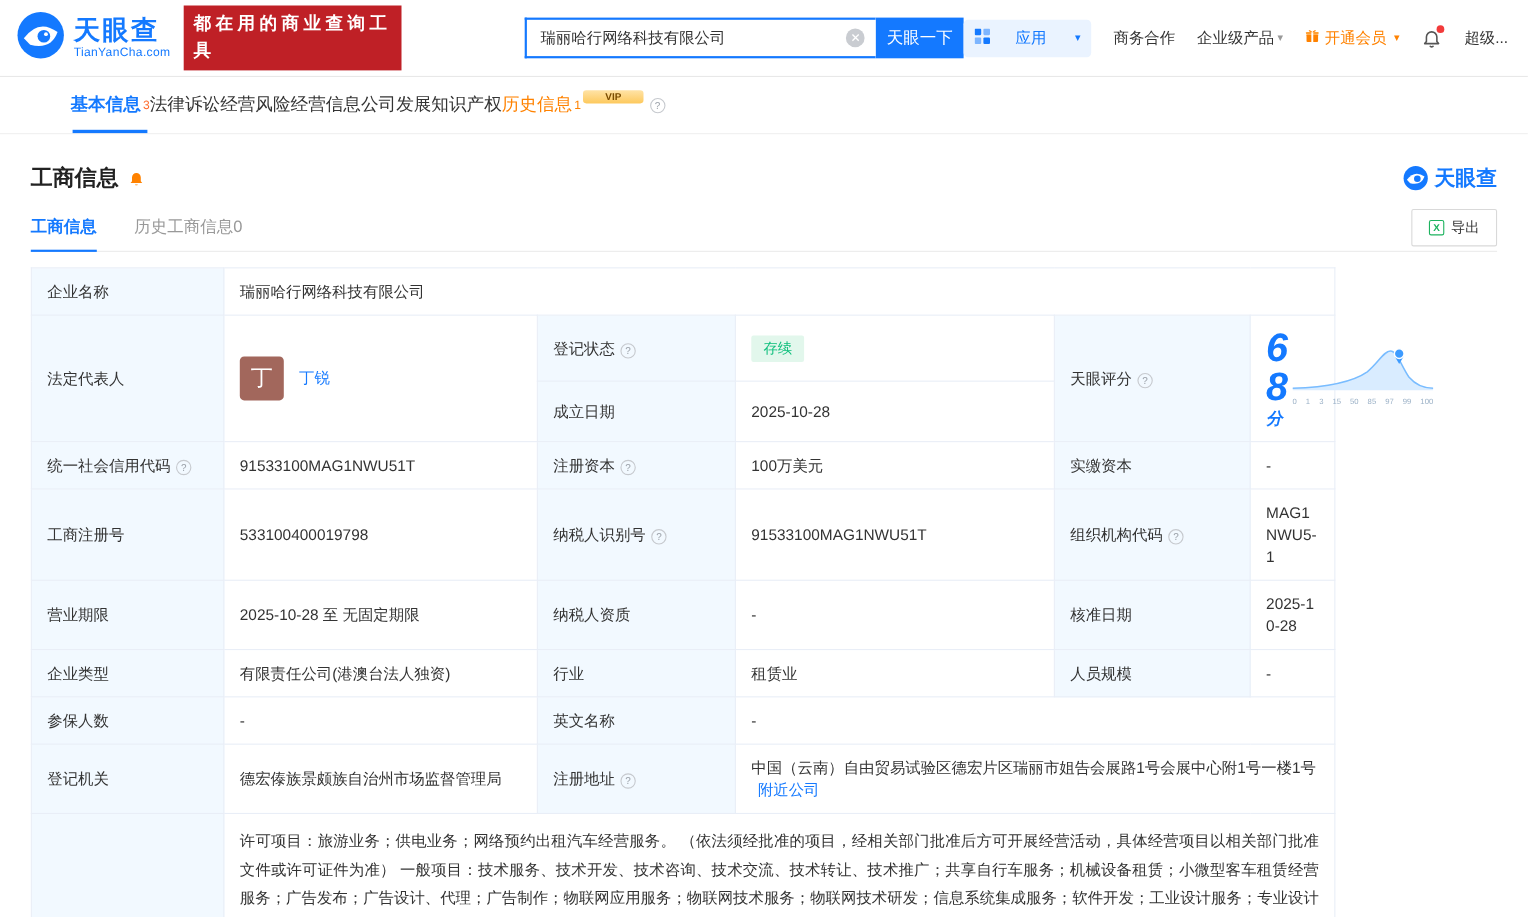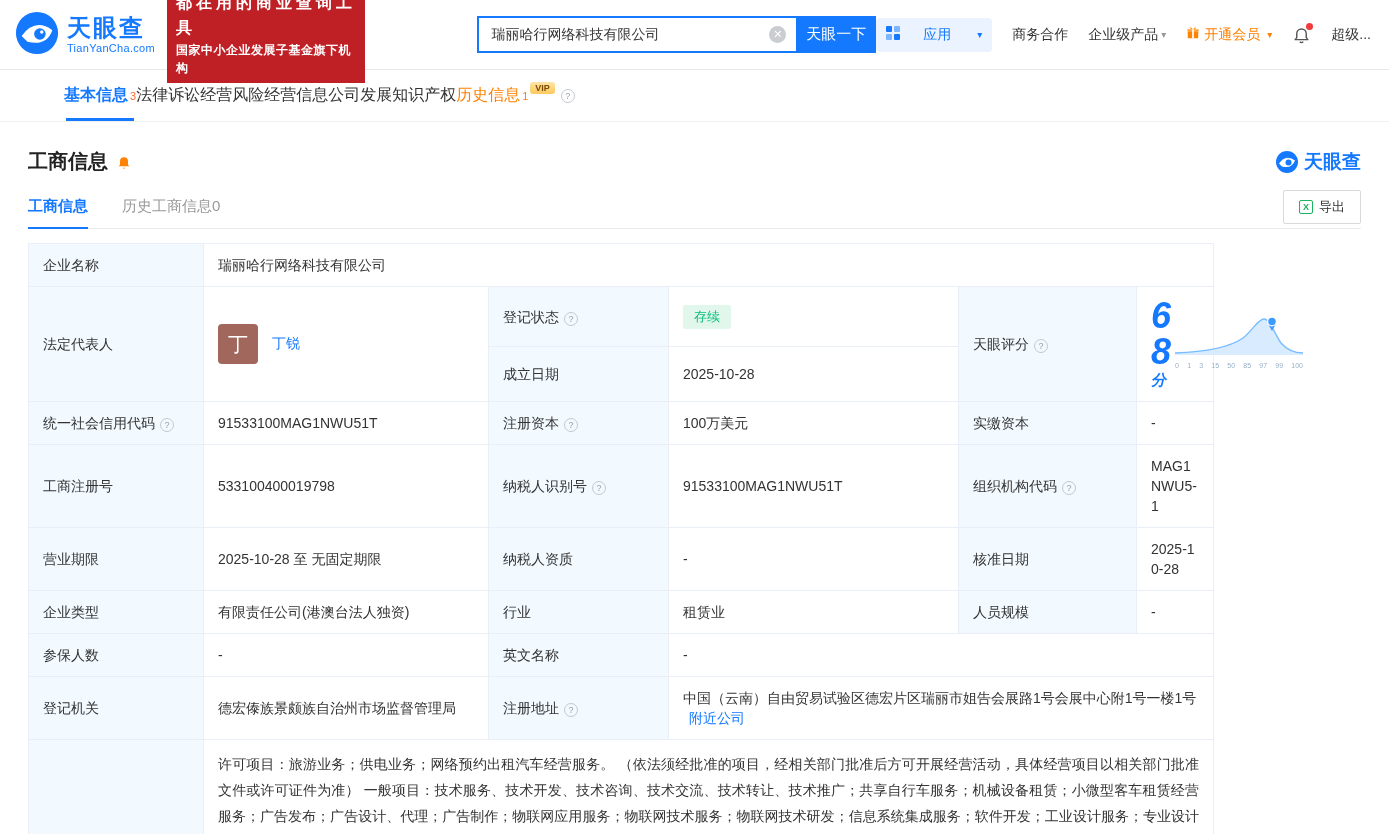--- a/index.html
+++ b/index.html
@@ -43,21 +43,21 @@
   .main-tabs { height:52px; display:flex; align-items:stretch;
     padding:0 64px; border-bottom:1px solid #f0f0f0; }
   .mtab { display:flex; align-items:center; font-size:16px; color:#333; cursor:pointer; position:relative; }
   .mtab.active { color:#1479ff; font-weight:bold; }
   .mtab.active::after { content:""; position:absolute; left:2px; right:2px; bottom:0; height:3px; background:#1479ff; }
   .mtab sup { font-size:11px; font-weight:normal; margin-left:2px; }
   .sup-red { color:#ff6a2b; }
   .sup-orange { color:#ff8200; }
   .mtab.history { color:#ff8200; }
   .vip-badge { background:linear-gradient(#ffe3a6,#fdc95d); color:#7a4c00; font-size:9px; font-weight:bold;
-    border-radius:3px; padding:1px 5px; position:relative; top:-8px; margin-left:2px; }
+    border-radius:3px; padding:1px 20px; position:relative; top:-8px; margin-left:2px; }
   .help { display:inline-flex; width:14px; height:14px; border:1px solid #c6c9ce; color:#9aa0a8; border-radius:50%;
     font-size:9px; align-items:center; justify-content:center; margin-left:5px; cursor:pointer; flex:none; }
   .mtab .help { margin-left:6px; }
 
   
   .section-head { display:flex; align-items:center; margin:26px 28px 0; }
   .section-title { font-size:20px; font-weight:bold; color:#222; }
   .section-bell { margin-left:8px; display:flex; }
   .right-logo { margin-left:auto; display:flex; align-items:center; gap:5px; color:#1479ff; font-size:19px; font-weight:bold; }
 
@@ -101,21 +101,20 @@
         </svg>
     </span>
     <div>
       <div class="logo-cn">天眼查</div>
       <div class="logo-en">TianYanCha.com</div>
     </div>
   </div>
 
   <div class="red-badge">
     <div class="slogan1">都在用的商业查询工具</div>
-    <div class="slogan2">国家中小企业发展子基金旗下机构</div>
   </div>
 
   <div class="search-block">
     <div class="search-row">
       <div class="search-box">
         <input value="瑞丽哈行网络科技有限公司" style="">
         <span class="clear">✕</span>
       </div>
       <button class="search-btn">天眼一下</button>
     </div>

